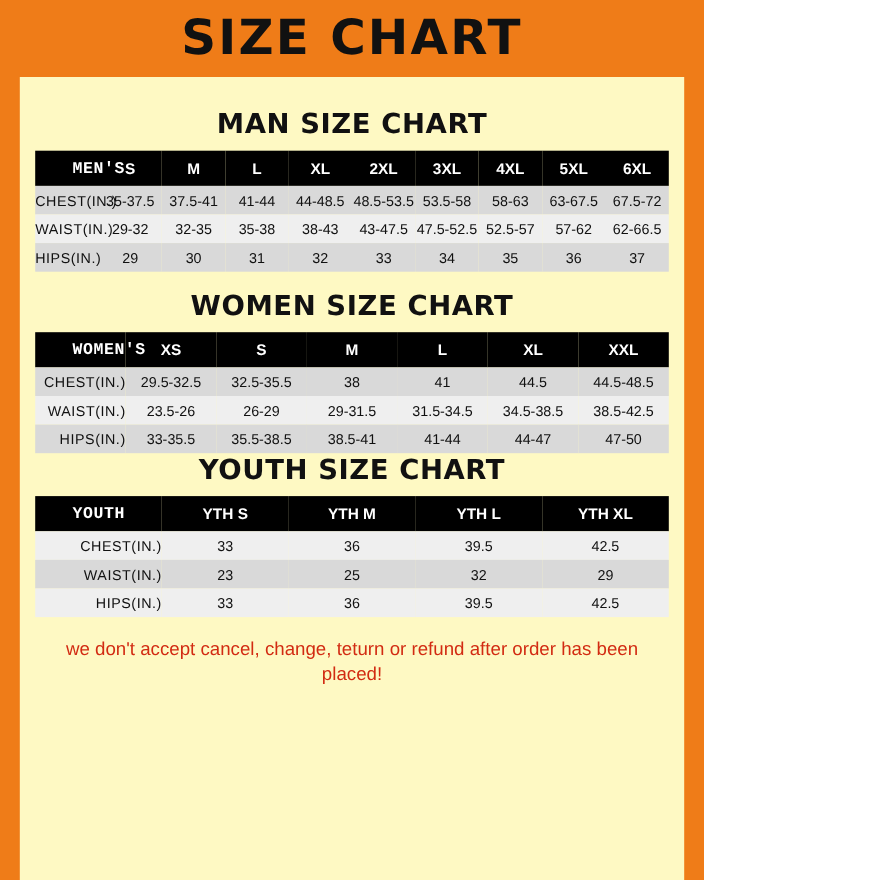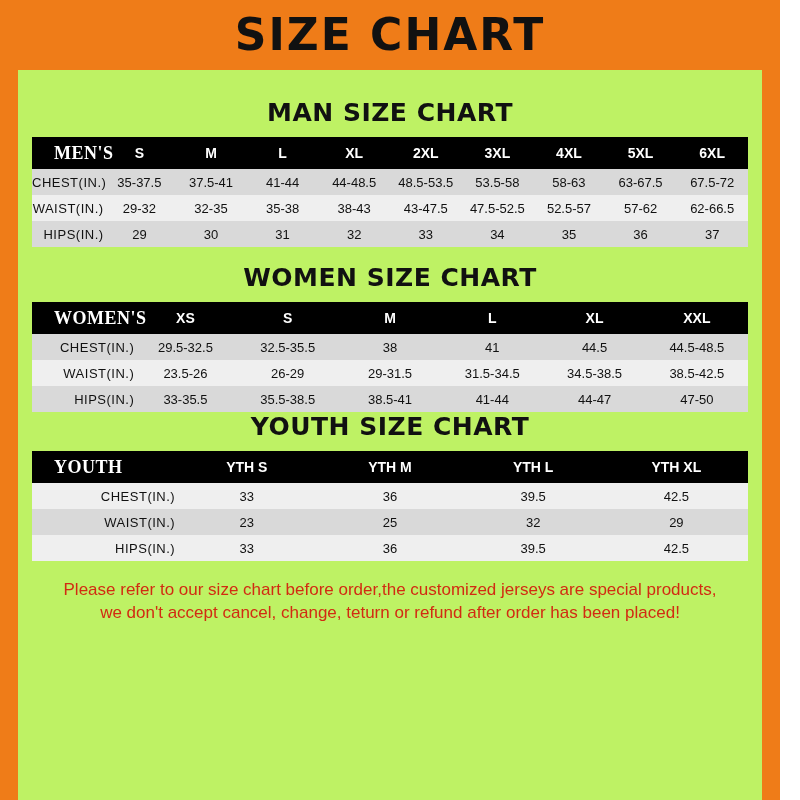--- a/index.html
+++ b/index.html
@@ -8,23 +8,23 @@
   }
   body {
     width: 800px;
     height: 800px;
     background: #ffffff;
     font-family: "Liberation Sans", sans-serif;
     overflow: hidden;
   }
   .page {
     position: relative;
-    width: 780px;
+    width: 640px;
     height: 800px;
-    background: #bef264;
+    background: #fef9c3;
     box-sizing: border-box;
     border-left: 18px solid #ef7c18;
     border-right: 18px solid #ef7c18;
   }
   .header-banner {
     background: #ef7c18;
     height: 70px;
     display: flex;
     align-items: center;
     justify-content: center;
@@ -70,25 +70,25 @@
   table.chart thead tr {
     background: #000000;
   }
   table.chart thead th {
     color: #ffffff;
     font-weight: bold;
     font-size: 14px;
     height: 32px;
   }
   table.chart thead th.rowhead {
-    font-family: Liberation Serif, serif;
-    font-size: 18px;
+    font-family: Liberation Mono, monospace;
+    font-size: 15px;
     letter-spacing: 0.5px;
     text-align: left;
-    padding-left: 22px;
+    padding-left: 34px;
   }
   table.chart tbody tr.odd { background: #d9d9d9; }
   table.chart tbody tr.even { background: #efefef; }
   table.chart tbody td.rowhead {
     font-family: "Liberation Sans", sans-serif;
     font-size: 13px;
     text-align: right;
     letter-spacing: 0.5px;
   }
   .men-table tbody td.rowhead { padding-left: 0; }
@@ -244,18 +244,17 @@
           <td class="rowhead">HIPS(IN.)</td>
           <td>33</td>
           <td>36</td>
           <td>39.5</td>
           <td>42.5</td>
         </tr>
       </tbody>
     </table>
 
     <div class="footer-note">
-      <span class="line">Please refer to our size chart before order,the customized jerseys are special products,</span>
       <span class="line">we don't accept cancel, change, teturn or refund after order has been placed!</span>
     </div>
 
   </div>
 </div>
 
 </body></html>

